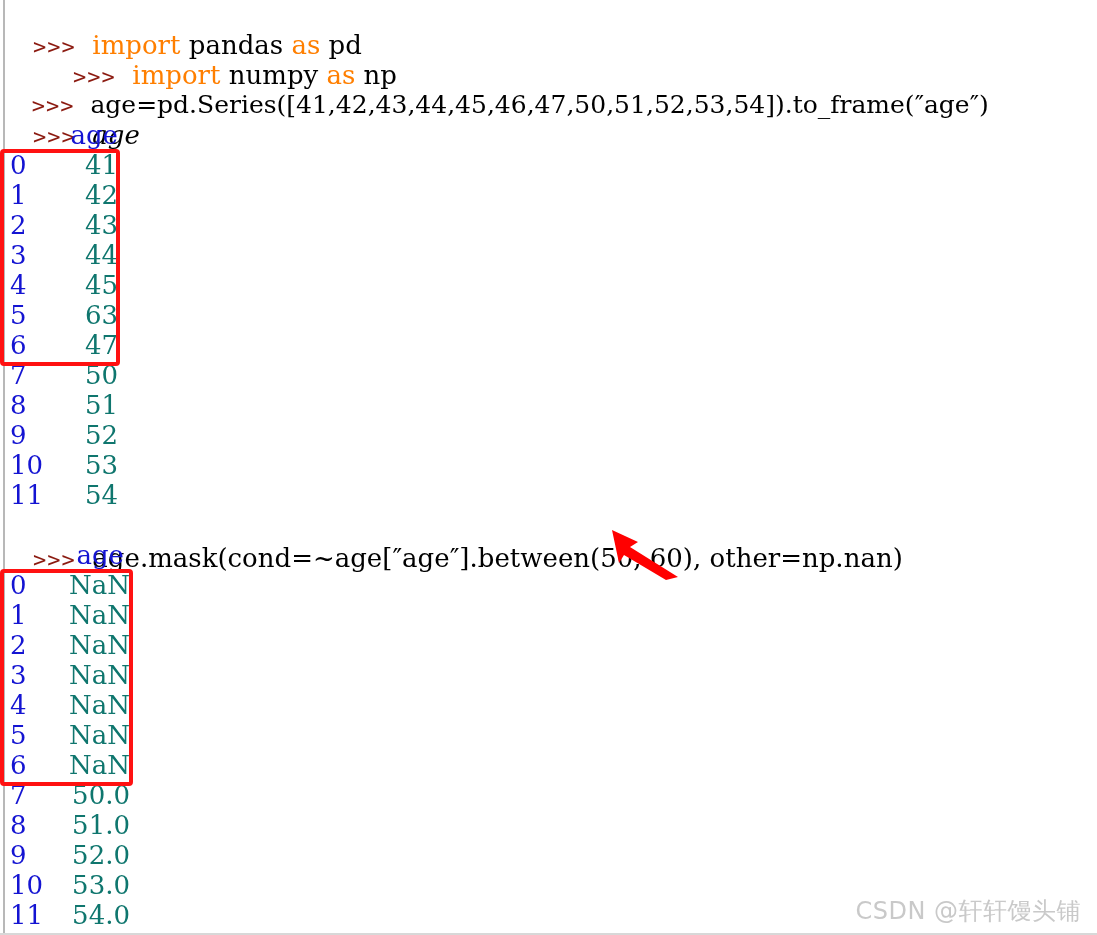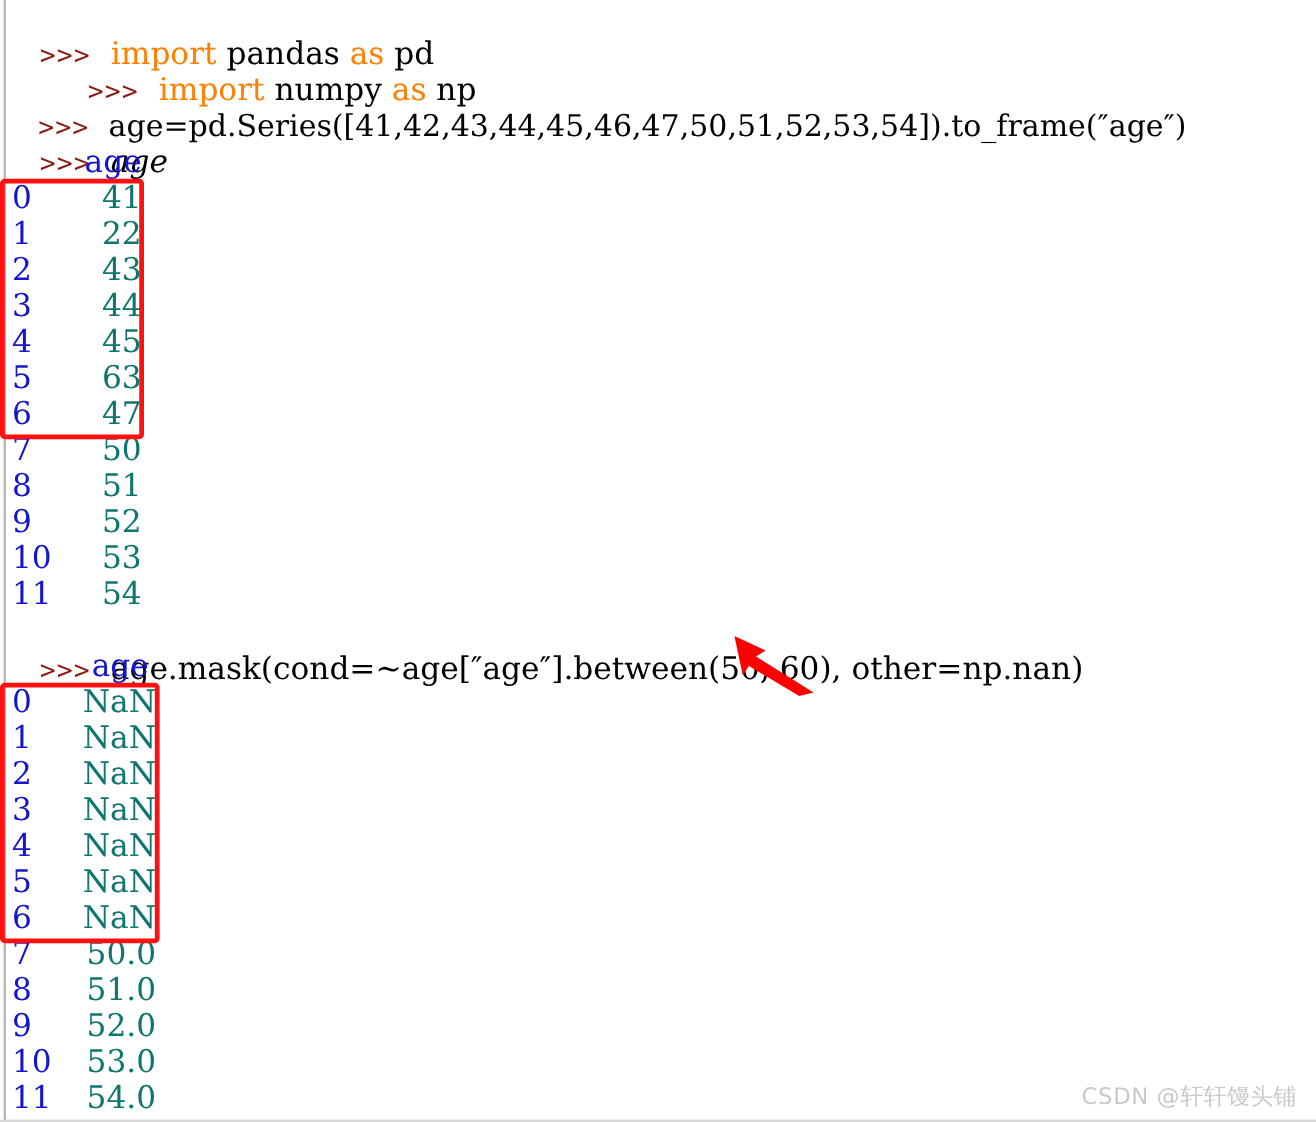--- a/index.html
+++ b/index.html
@@ -126,21 +126,21 @@
     height: 56px;
     pointer-events: none;
   }
 
   
   #watermark {
     position: absolute;
     right: 16px;
     bottom: 8px;
     color: #c9c9c9;
-    font-size: 19px;
+    font-size: 24px;
     font-family: "DejaVu Sans", "Liberation Sans", sans-serif;
     letter-spacing: 0.5px;
     white-space: nowrap;
   }
 </style>
 </head>
 <body>
 
 <div id="left-rule"></div>
 <div id="bottom-rule"></div>
@@ -162,21 +162,21 @@
   <div class="line code" style="position:absolute;left:0;top:90px;font-style:italic;">
     <span class="prompt">&gt;&gt;&gt;</span><span class="plain">  </span><span class="plain">age</span>
   </div>
 
   <div class="table" id="table-age" style="position:absolute;left:0;top:120px;width:200px;">
     <div class="thead">
       <span class="tval">age</span>
     </div>
     <div id="table-age-body">
         <div class="trow"><span class="tidx">0</span><span class="tval">41</span></div>
-        <div class="trow"><span class="tidx">1</span><span class="tval">22</span></div>
+        <div class="trow"><span class="tidx">1</span><span class="tval">42</span></div>
         <div class="trow"><span class="tidx">2</span><span class="tval">43</span></div>
         <div class="trow"><span class="tidx">3</span><span class="tval">44</span></div>
         <div class="trow"><span class="tidx">4</span><span class="tval">45</span></div>
         <div class="trow"><span class="tidx">5</span><span class="tval">63</span></div>
         <div class="trow"><span class="tidx">6</span><span class="tval">47</span></div>
         <div class="trow"><span class="tidx">7</span><span class="tval">50</span></div>
         <div class="trow"><span class="tidx">8</span><span class="tval">51</span></div>
         <div class="trow"><span class="tidx">9</span><span class="tval">52</span></div>
         <div class="trow"><span class="tidx">10</span><span class="tval">53</span></div>
         <div class="trow"><span class="tidx">11</span><span class="tval">54</span></div>

